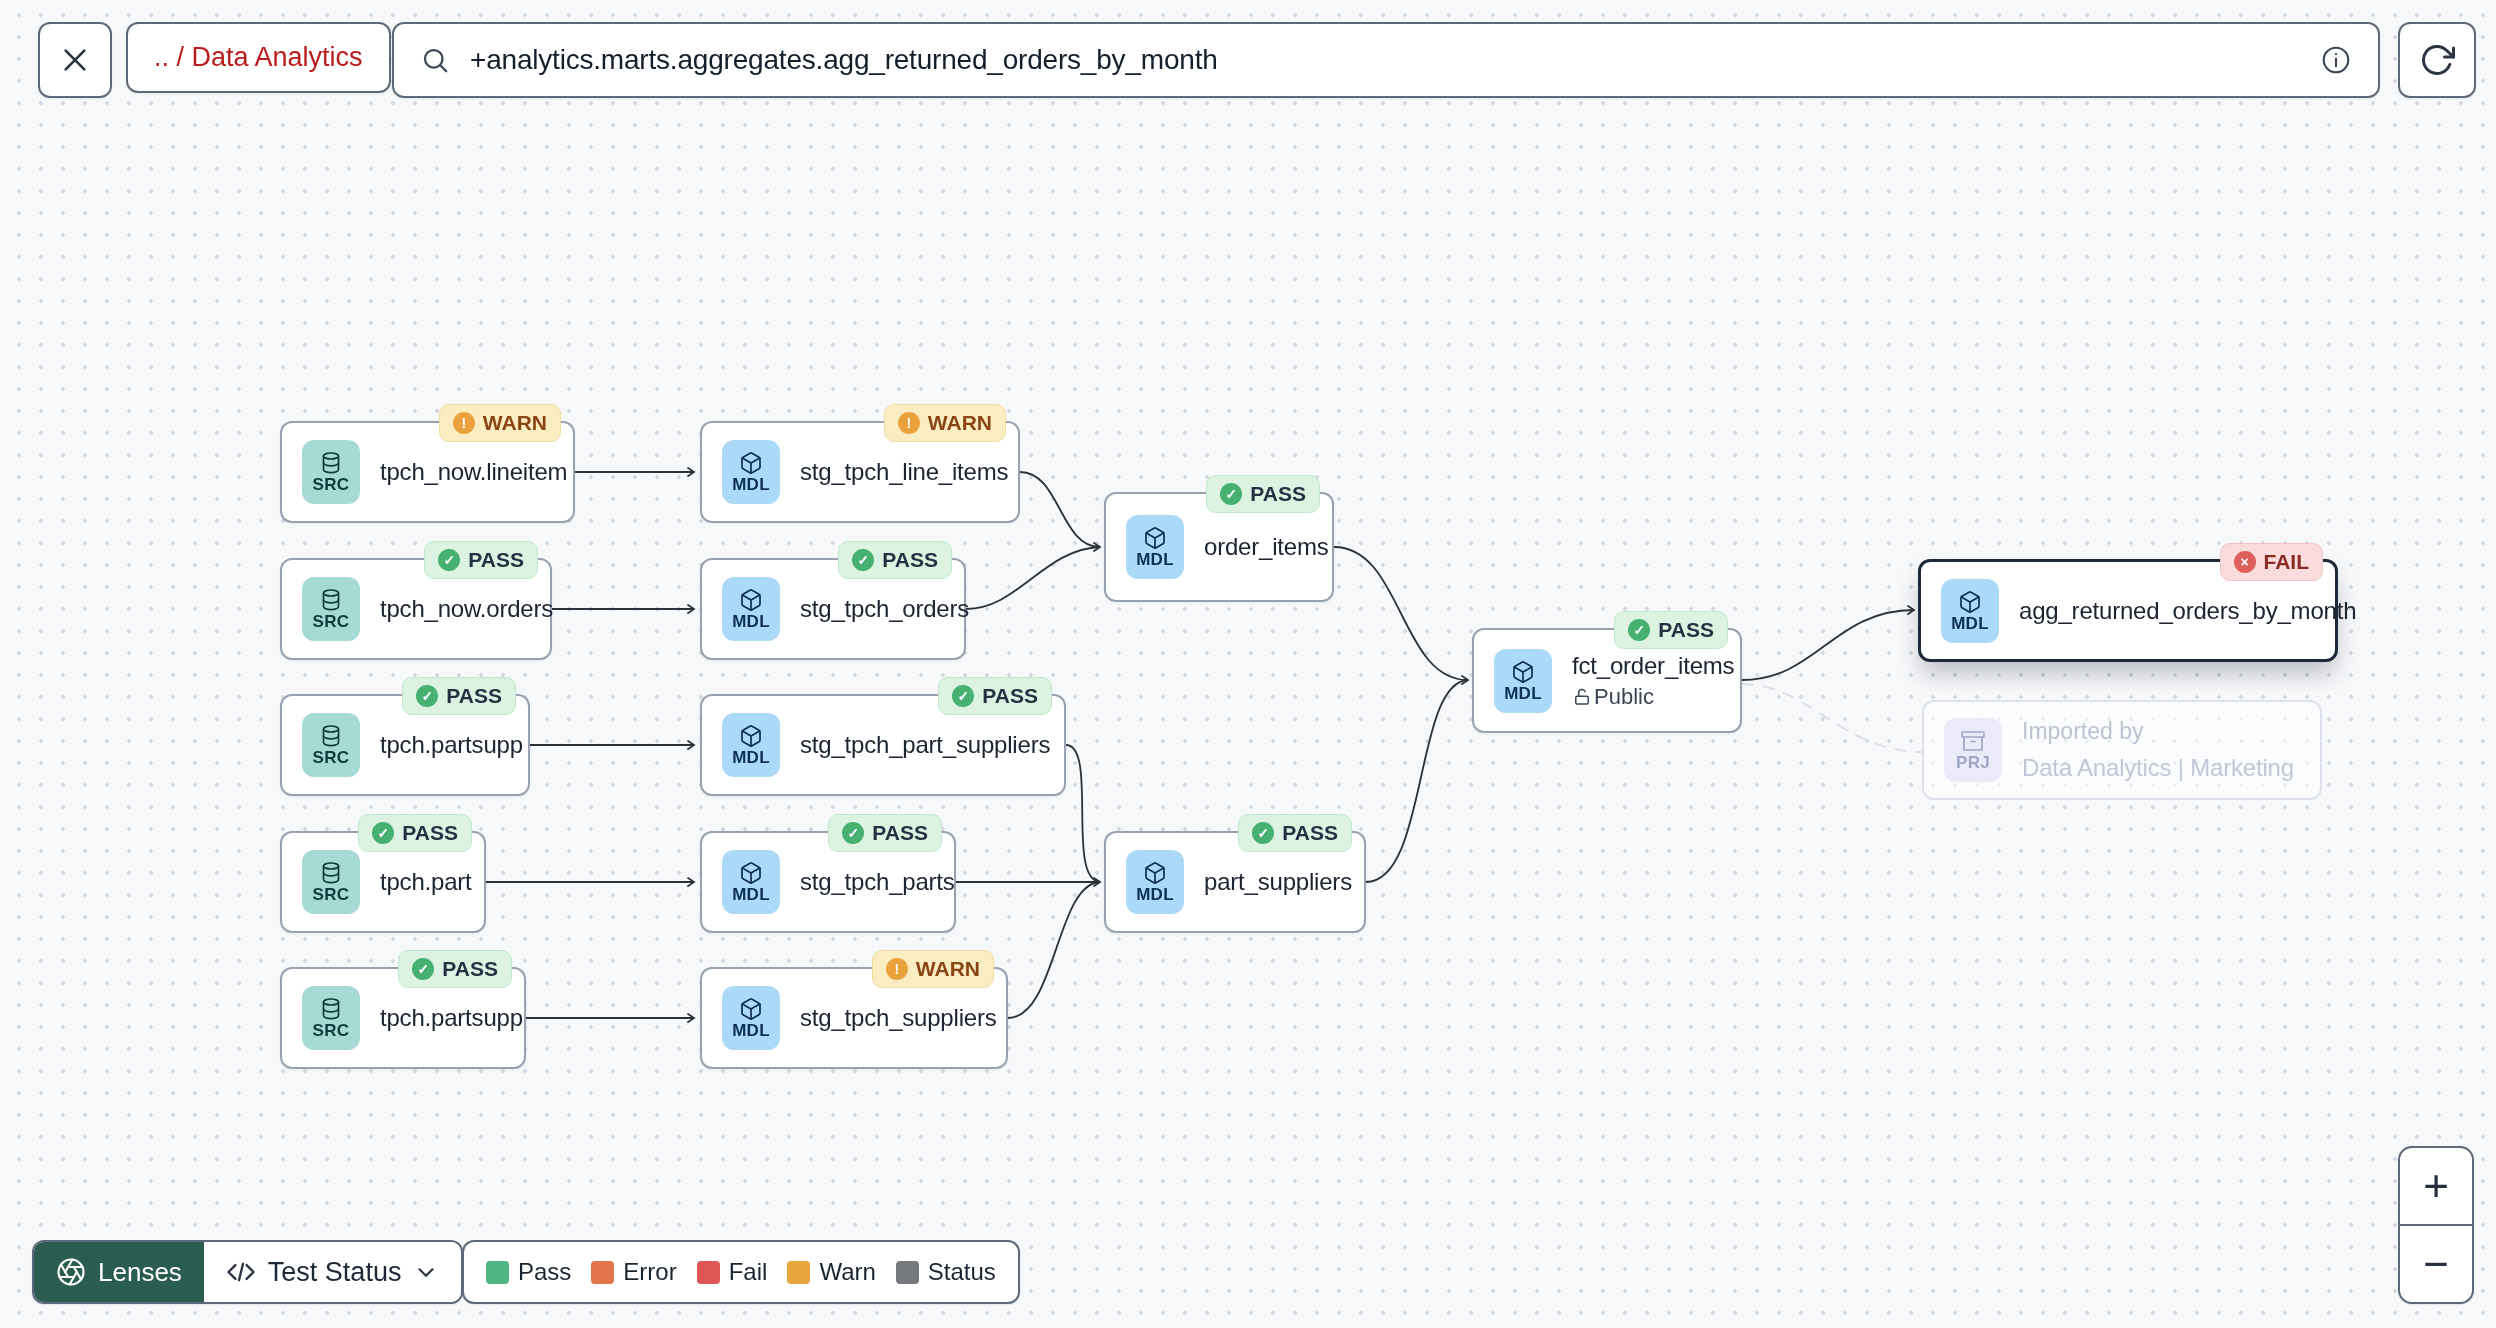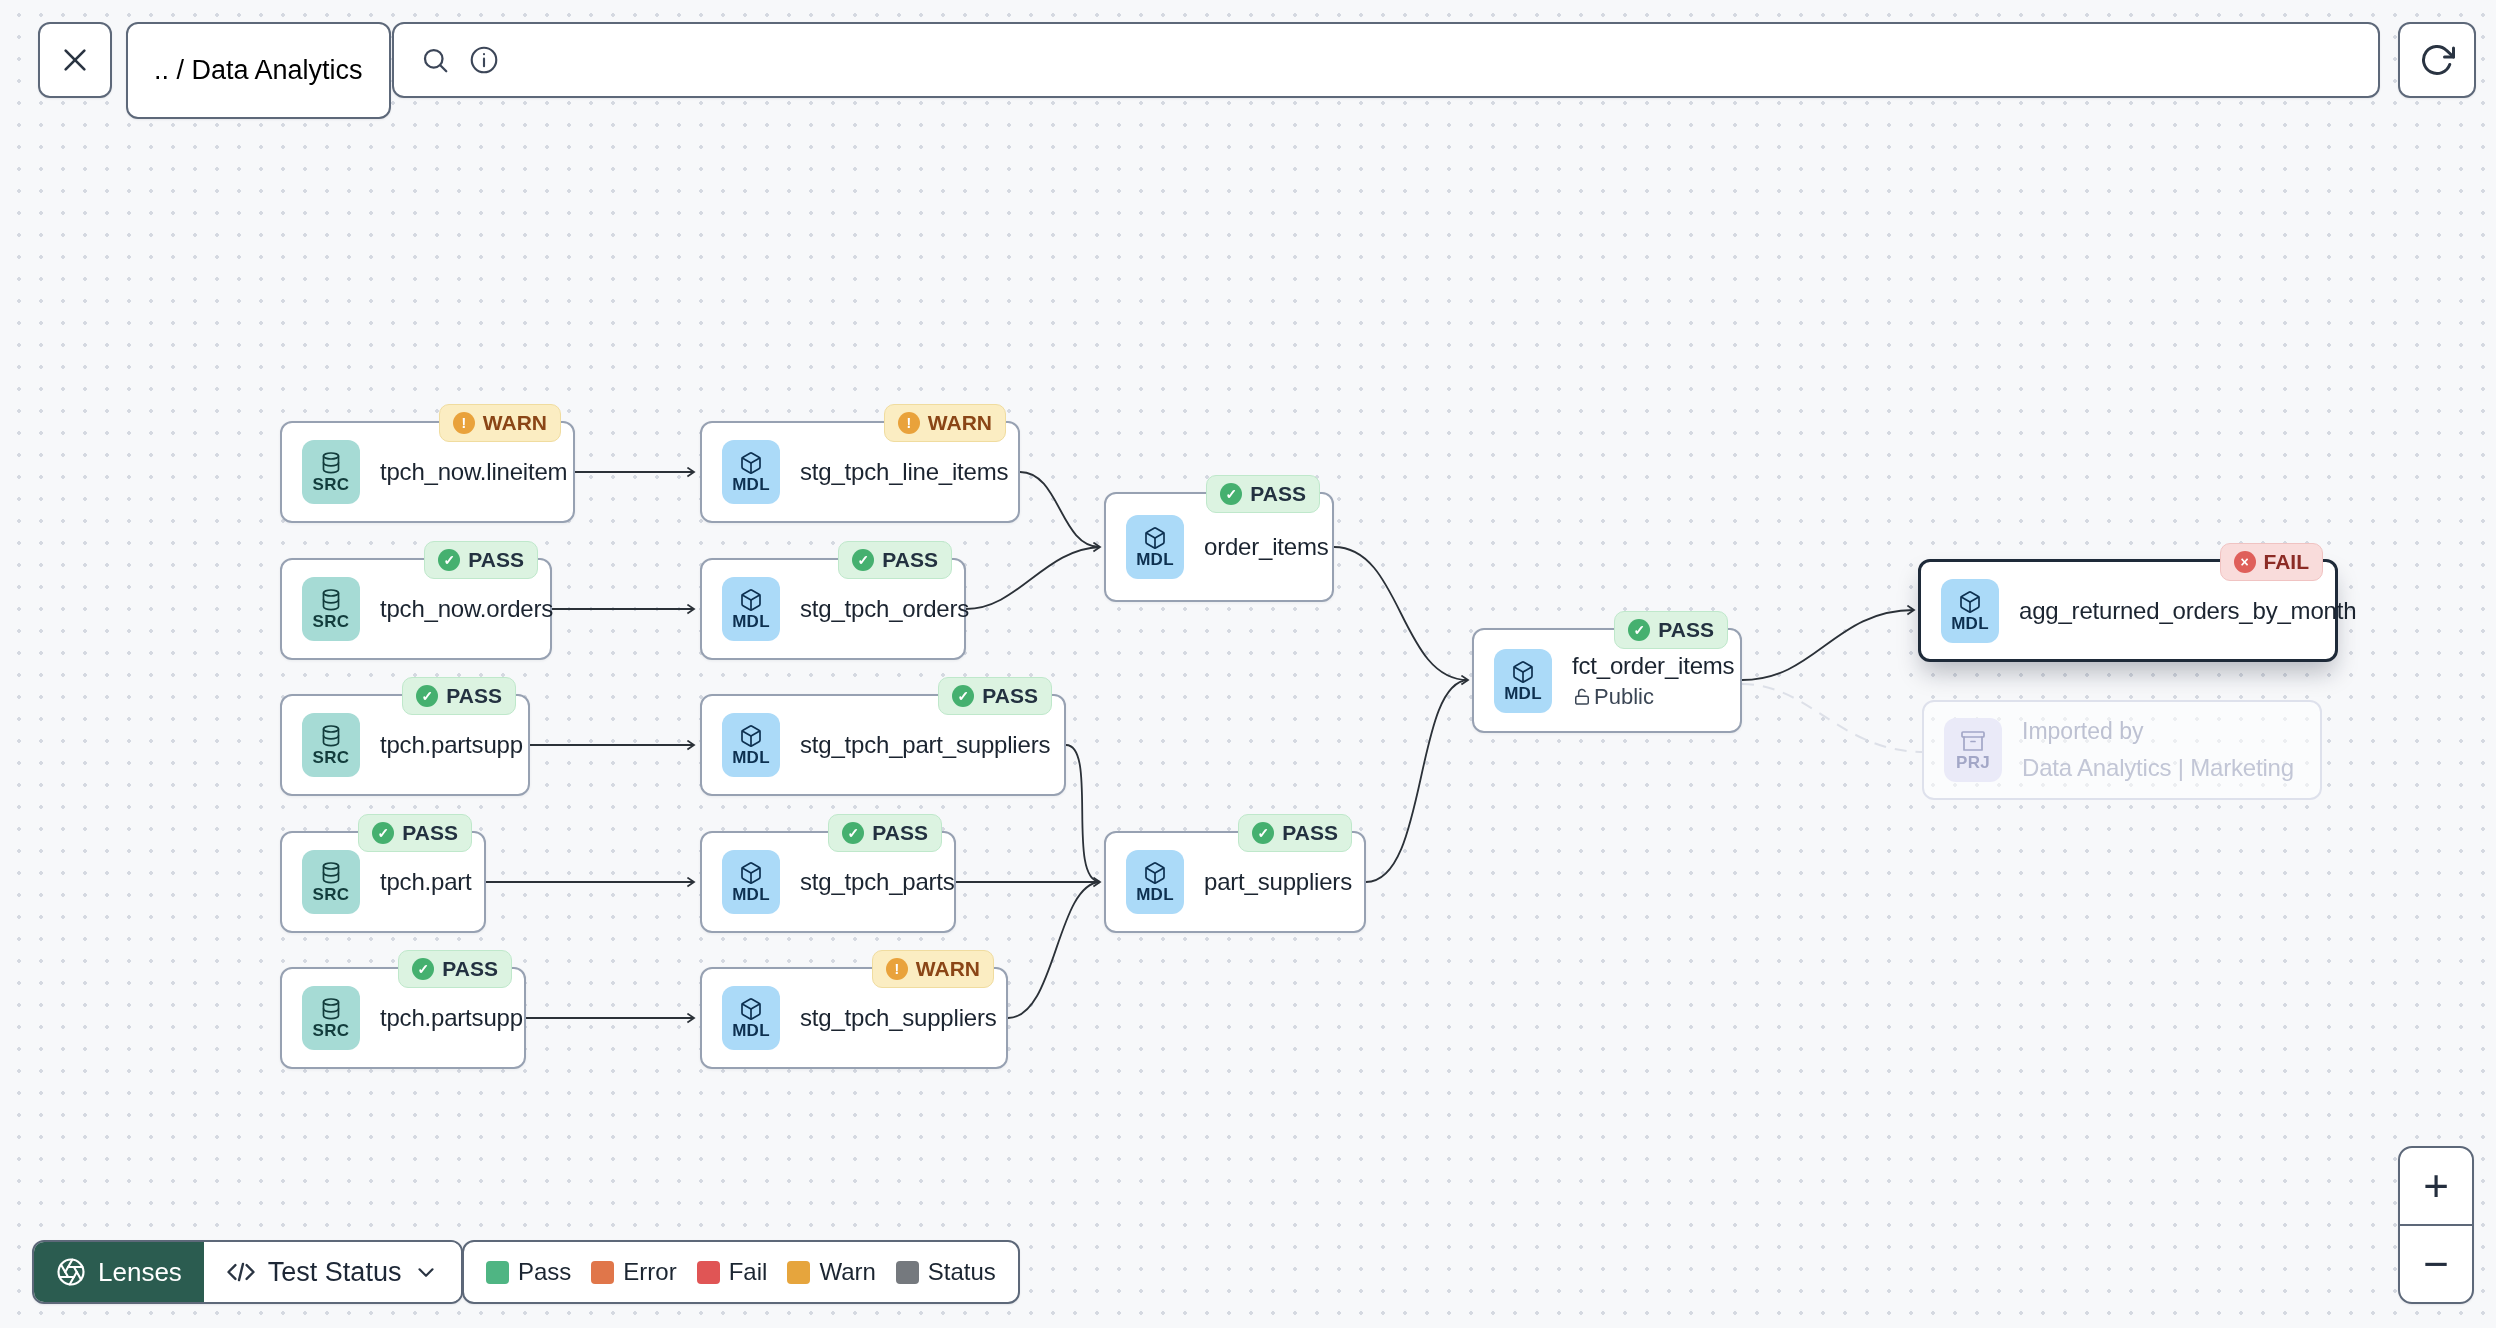--- a/index.html
+++ b/index.html
@@ -14,21 +14,21 @@
     background-image:radial-gradient(circle,#D5D9E1 1.7px,rgba(0,0,0,0) 1.7px);
     background-size:22px 22px;background-position:8px 4px;
   }
   
   .topbtn{
     position:absolute;background:#fff;border:2px solid #5D6879;border-radius:12px;
     display:flex;align-items:center;justify-content:center;
     box-shadow:0 1px 2px rgba(20,28,45,.08);cursor:pointer;box-sizing:border-box;
   }
   #close-btn{left:38px;top:22px;width:74px;height:76px;}
-  #breadcrumb-btn{left:126px;top:22px;height:97px;padding:0 26px;font-size:27px;color:#000000;}
+  #breadcrumb-btn{left:126px;top:22px;height:71px;padding:0 26px;font-size:27px;color:#b91c1c;}
   #search-bar{left:392px;top:22px;width:1988px;height:76px;justify-content:flex-start;padding:0 26px;gap:18px;cursor:text;}
   #search-bar input{
     flex:1;border:none;outline:none;background:transparent;
     font-family:inherit;font-size:28px;color:#141F2D;letter-spacing:-.2px;
   }
   #refresh-btn{left:2398px;top:22px;width:78px;height:76px;}
   .ico{flex:none;display:block;}
   
   #edge-layer{position:absolute;left:0;top:0;width:2496px;height:1328px;}
   .edge{fill:none;stroke:#2B3138;stroke-width:1.8px;}
@@ -405,20 +405,21 @@
 
   <div id="breadcrumb-btn" class="topbtn">
     <span>.. / Data Analytics</span>
   </div>
 
   <div id="search-bar" class="topbtn">
     <svg class="ico" width="30" height="30" viewBox="0 0 24 24" fill="none" stroke="#3C4658" stroke-width="1.8" stroke-linecap="round">
         <circle cx="11" cy="11" r="7"></circle>
         <line x1="16.2" y1="16.2" x2="21" y2="21"></line>
       </svg>
+    <input spellcheck="false" value="+analytics.marts.aggregates.agg_returned_orders_by_month" style="">
     <svg class="ico" width="32" height="32" viewBox="0 0 24 24" fill="none" stroke="#3C4658" stroke-width="1.6" stroke-linecap="round">
         <circle cx="12" cy="12" r="9.2"></circle>
         <line x1="12" y1="16.6" x2="12" y2="11"></line>
         <line x1="12" y1="7.6" x2="12.01" y2="7.6"></line>
       </svg>
   </div>
 
   <div id="refresh-btn" class="topbtn">
     <svg class="ico" width="36" height="36" viewBox="0 0 24 24" fill="none" stroke="#2A3442" stroke-width="2" stroke-linecap="round" stroke-linejoin="round">
         <polyline points="23 4 23 10 17 10"></polyline>

